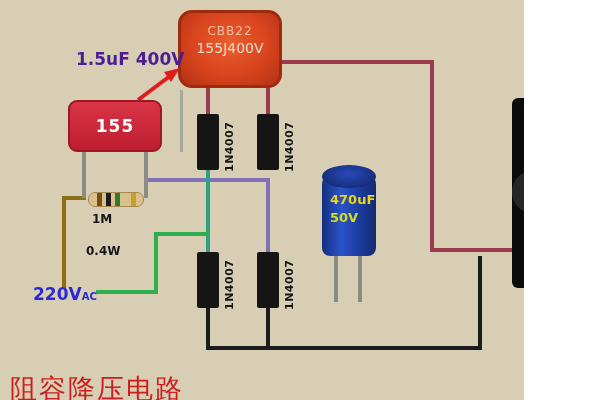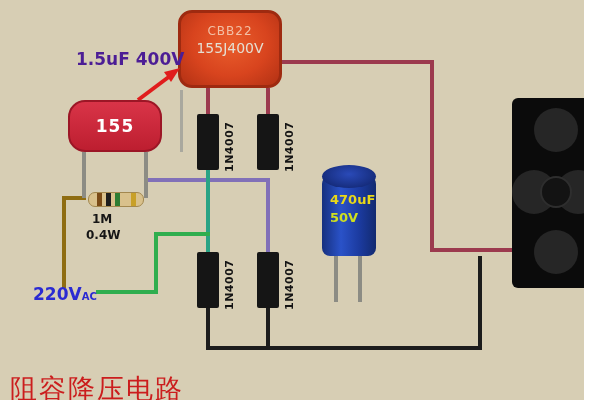--- a/index.html
+++ b/index.html
@@ -1,17 +1,17 @@
 <!DOCTYPE html>
 <html><head>
 <meta charset="utf-8">
 <style>
   html,body{margin:0;padding:0;}
   .stage{
-    position:relative;width:584px;height:400px;overflow:hidden;
+    position:relative;width:524px;height:400px;overflow:hidden;
     background:#d7ceb4;
     font-family:"DejaVu Sans","Liberation Sans",sans-serif;
     text-decoration:underline;
   }
   .abs{position:absolute;}
   .wire{position:absolute;}
   .w-maroon{background:#9c3a4e;}
   .w-purple{background:#8170b8;}
   .w-green{background:#2fae4e;}
   .w-teal{background:#2aa385;}
@@ -28,21 +28,21 @@
   }
   .cbb22-l1{margin-top:11px;font-size:12px;color:#f2c0a6;letter-spacing:1px;}
   .cbb22-l2{margin-top:2px;font-size:14px;color:#e4dfd3;}
 
   .cbb22-note{left:76px;top:49px;font-size:17px;font-weight:bold;color:#4c1d95;}
 
   
   .filmcap{
     left:68px;top:100px;width:94px;height:52px;box-sizing:border-box;
     background:linear-gradient(180deg,#d93448,#bd1e30);
-    border:2px solid #9c1626;border-radius:17px;color:#fff;
+    border:2px solid #9c1626;border-radius:9px;color:#fff;
     font-weight:bold;font-size:17px;display:flex;align-items:center;justify-content:center;
     letter-spacing:1px;
   }
 
   
   .resistor{left:88px;top:192px;width:56px;height:15px;
     background:#d9c18c;border:1px solid #a3884f;border-radius:7px;box-sizing:border-box;}
   .band{position:absolute;top:0;width:5px;height:13px;}
   .res-label{font-size:12px;font-weight:bold;color:#161616;text-align:right;}
 
@@ -124,21 +124,21 @@
     <span>155</span>
   </div>
 
   <div class="abs resistor">
     <div class="band" style="left:8px;background:#7a4a16"></div>
     <div class="band" style="left:17px;background:#1d1d1d"></div>
     <div class="band" style="left:26px;background:#2e7d32"></div>
     <div class="band" style="left:42px;background:#c8a028"></div>
   </div>
   <div class="abs res-label" style="left:92px;top:212px">1M</div>
-  <div class="abs res-label" style="left:86px;top:228px">0.4W</div>
+  <div class="abs res-label" style="left:86px;top:244px">0.4W</div>
 
   <div class="abs mains">
     <span>220V</span><small>AC</small>
   </div>
 
   <div class="diode" style="left:197px;top:114px"></div>
   <div class="diode-label" style="left:223px;top:172px">1N4007</div>
 
   <div class="diode" style="left:257px;top:114px"></div>
   <div class="diode-label" style="left:283px;top:172px">1N4007</div>

